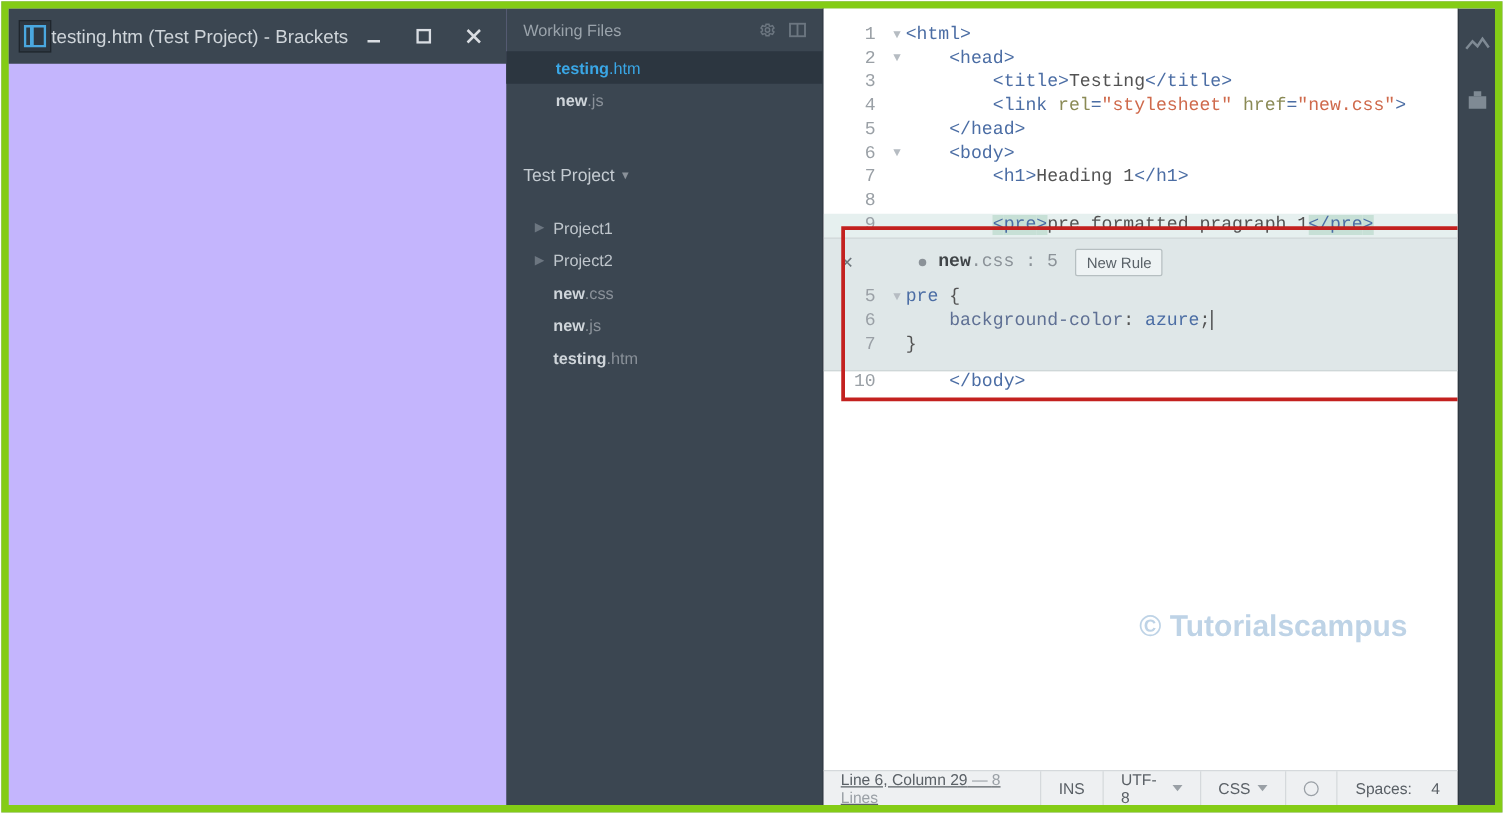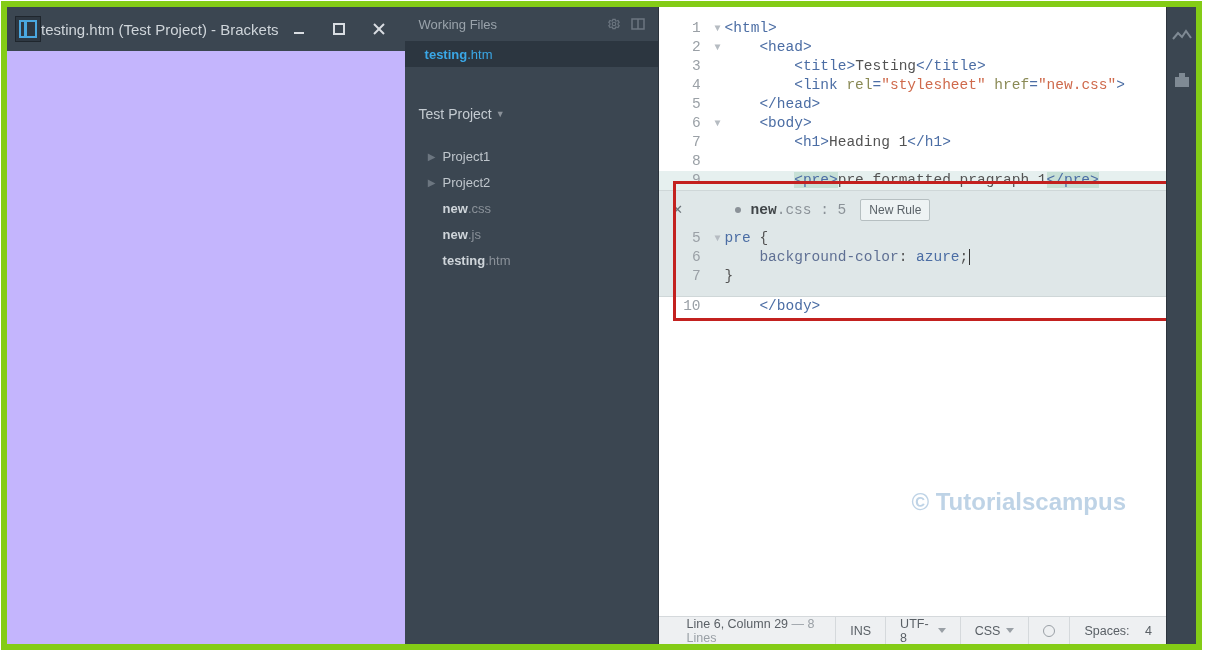--- a/index.html
+++ b/index.html
@@ -102,21 +102,20 @@
     display:flex;
     align-items:center;
     padding-left: 40px;
     cursor:pointer;
     position:relative;
     color:#cfd5da;
   }
   .file-item.active {
     background:#2c3640;
     color:#3aa7e6;
-    padding-left:20px;
   }
   .file-item .dot {
     position:absolute;
     left:22px; top:50%;
     transform:translateY(-50%);
     width:6px;height:6px;border-radius:50%;
     background:#9aa3ab;
   }
   .file-item .name strong { color:inherit; font-weight:600; }
   .file-item .ext { color:#8a9199; }
@@ -241,21 +240,21 @@
   }
   .statusbar {
     height:28px;
     background:#eef0f2;
     border-top:1px solid #d5d9dc;
     display:flex;
     align-items:center;
     font-size:12.5px;
     color:#5a6066;
   }
-  .statusbar .cursor-info { padding-left:28px; }
+  .statusbar .cursor-info { padding-left:14px;text-decoration:underline; }
   .statusbar .dim { color:#9aa0a6; }
   .statusbar .spacer { flex:1; }
   .statusbar .cell {
     border-left:1px solid #d5d9dc;
     height:100%;
     display:flex; align-items:center;
     padding:0 14px;
     gap:6px;
     cursor:pointer;
   }
@@ -321,20 +320,23 @@
         <span class="hicon">
           <svg width="14" height="14" viewBox="0 0 14 14" fill="none" stroke="#6c7680" stroke-width="1.5">
               <rect x="1" y="2" width="12" height="10"></rect>
               <line x1="7" y1="2" x2="7" y2="12"></line>
             </svg>
         </span>
       </div>
       <div class="file-list">
         <div class="file-item active">
           <span class="name"><strong>testing</strong><span class="ext">.htm</span></span>
+        </div>
+        <div class="file-item">
+          <span class="name"><strong>new</strong><span class="ext">.js</span></span>
         </div>
       </div>
 
       <div style="height:24px"></div>
 
       <div class="proj-header">
         <span>Test Project</span>
         <span style="font-size:9px;color:#8a9199;">▼</span>
       </div>
 

